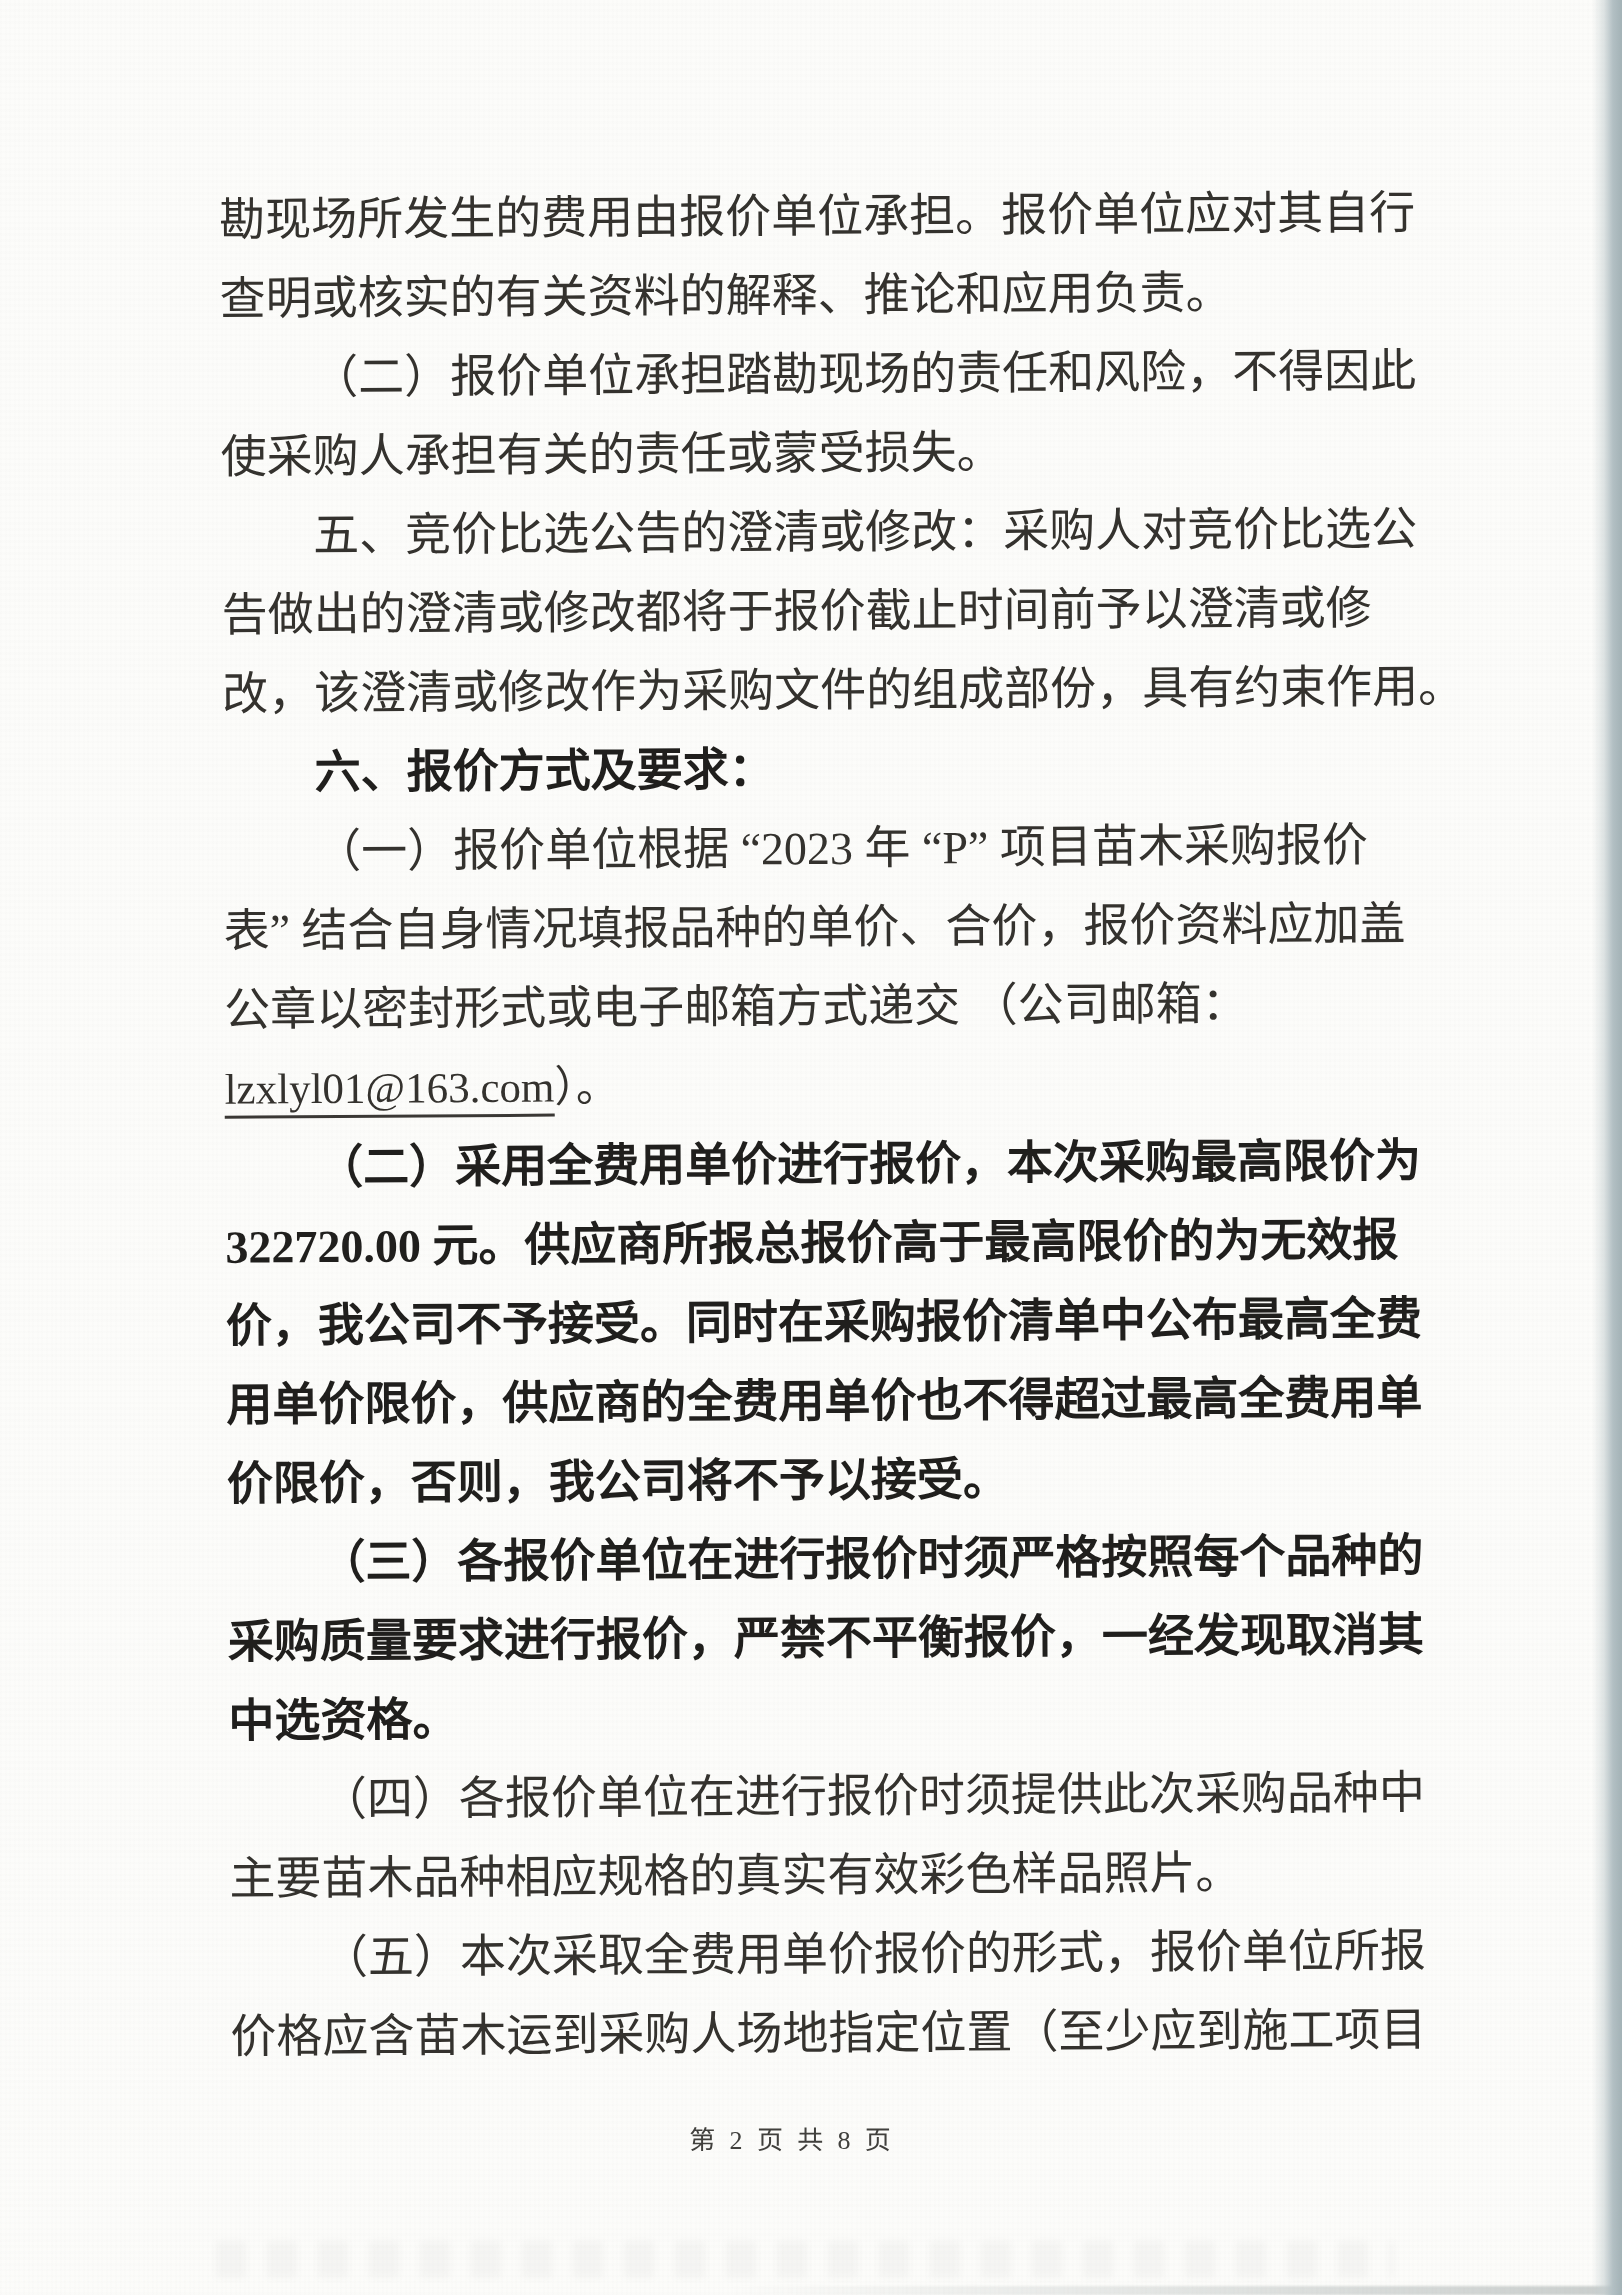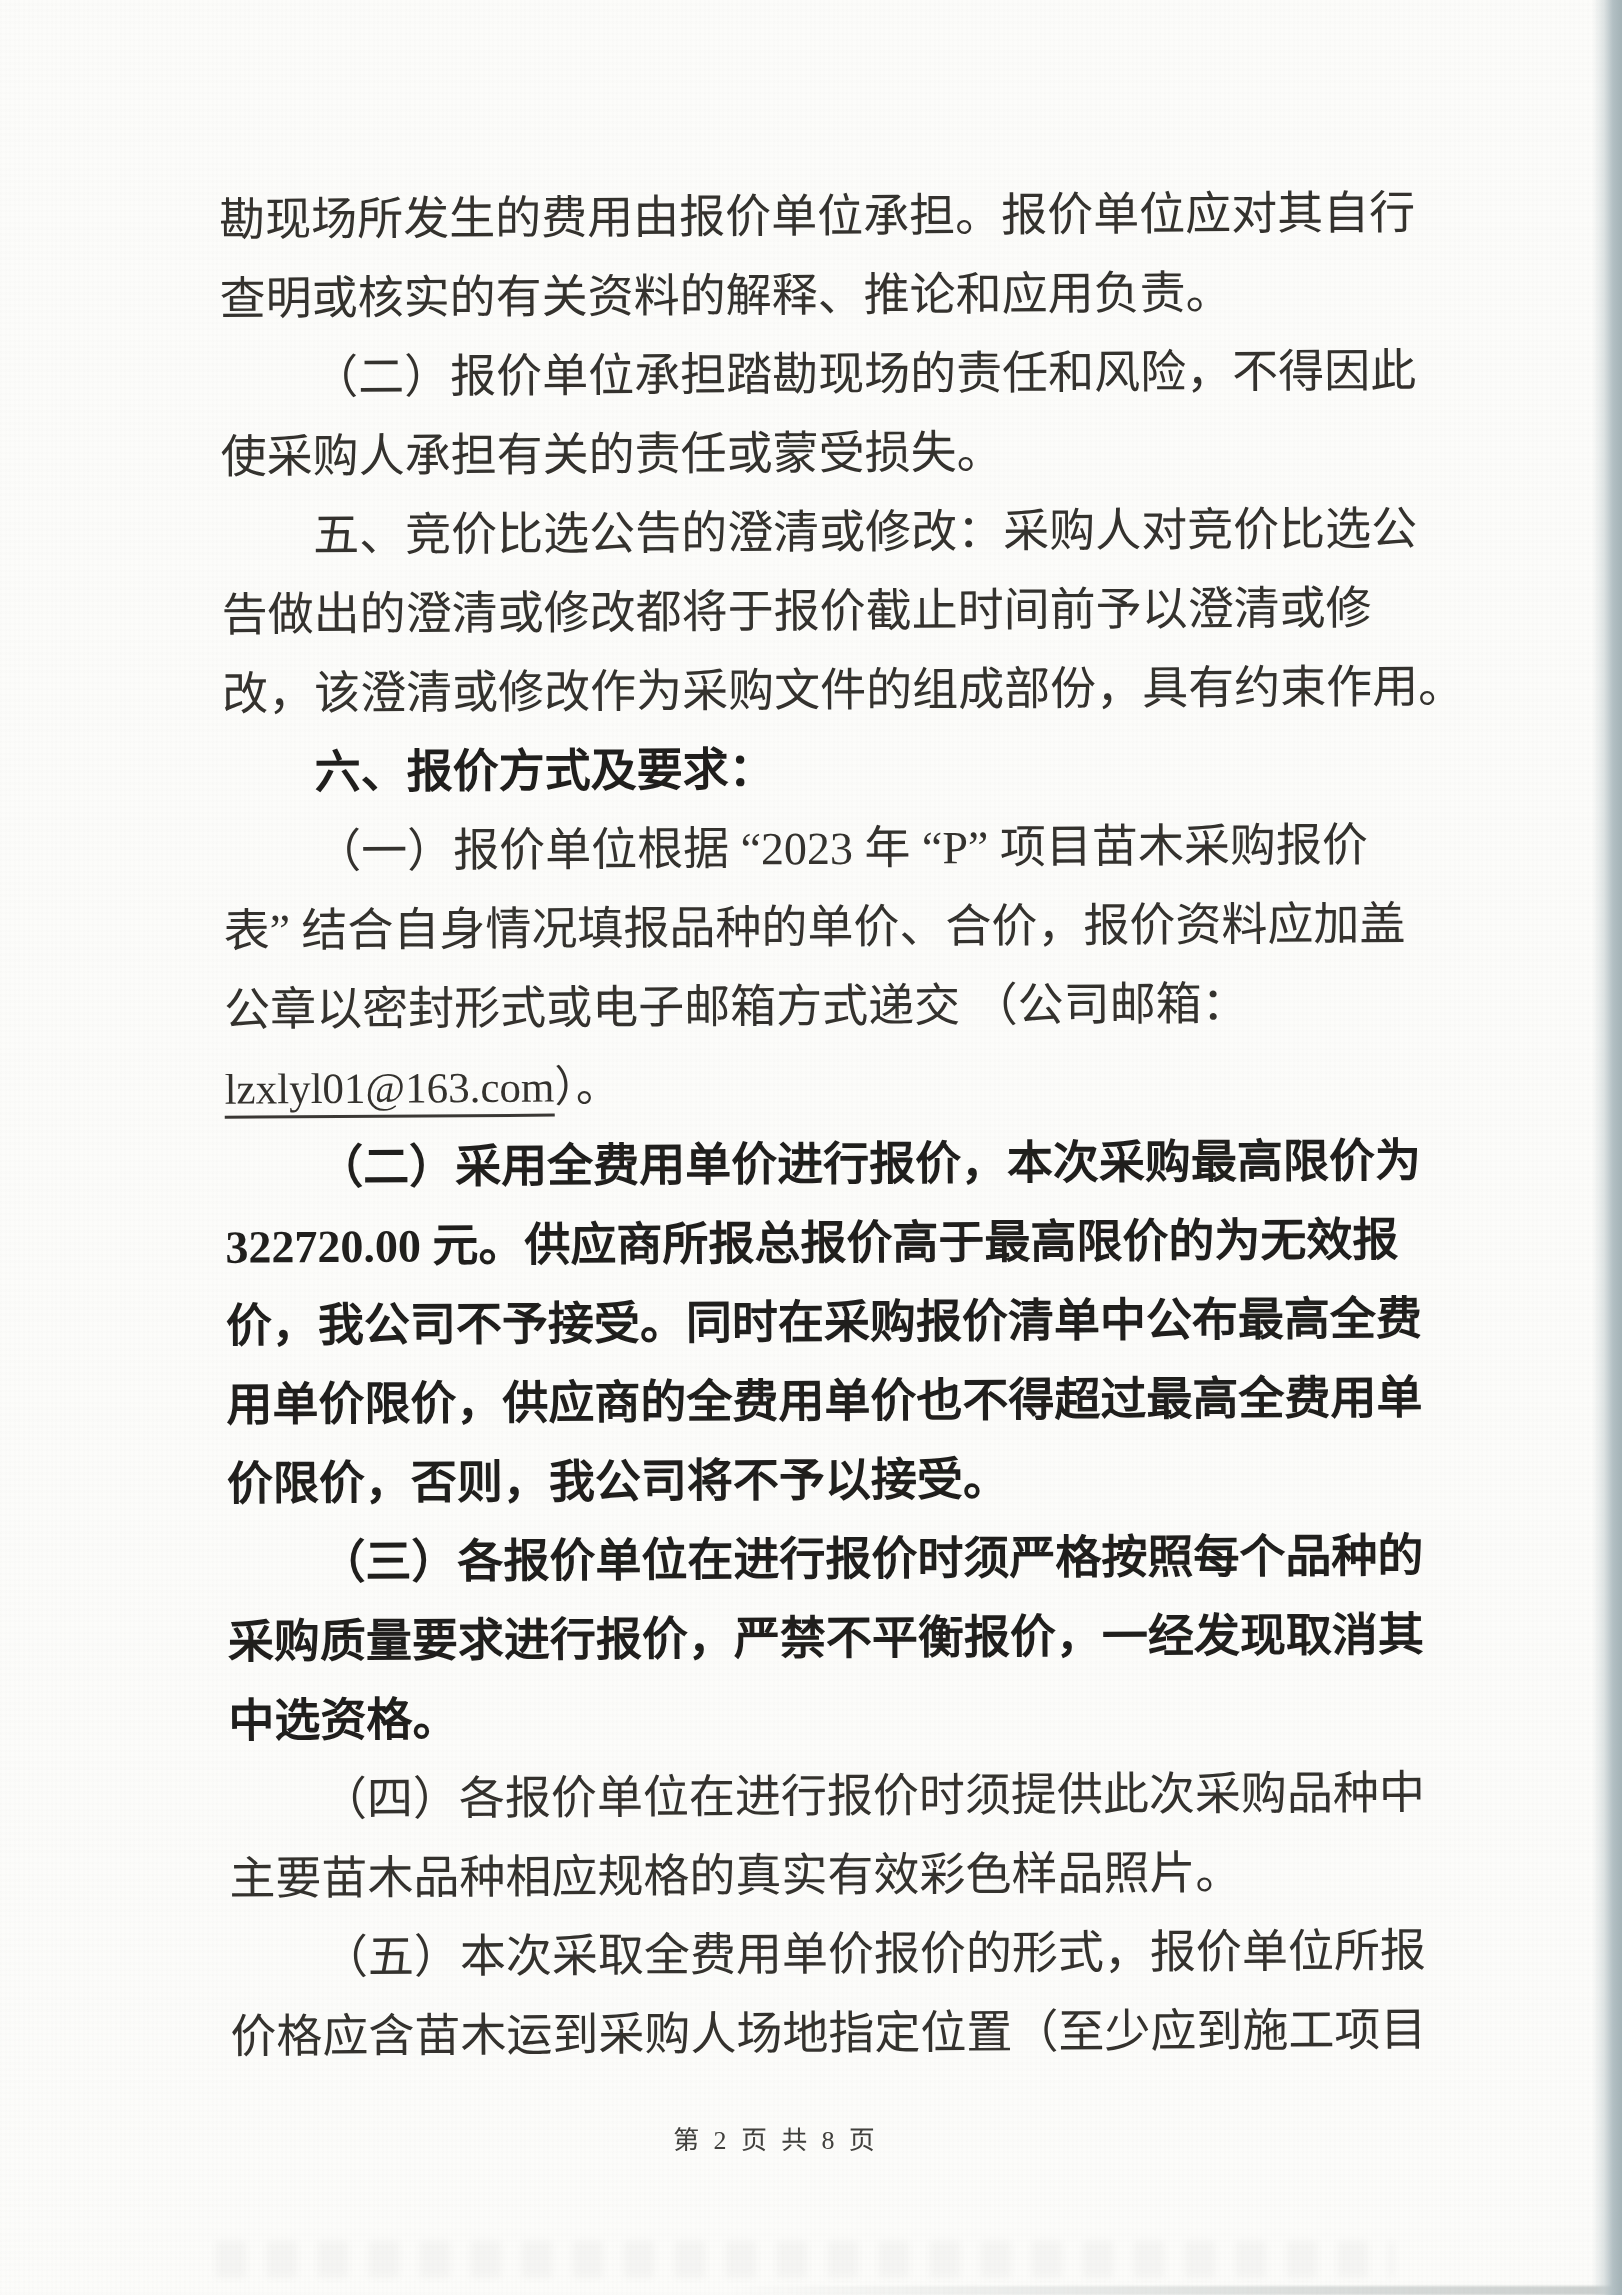--- a/index.html
+++ b/index.html
@@ -38,21 +38,21 @@
   }
   .line.indent { padding-left: 92px; }
   .line.bold { font-weight: 700; color: #201f1d; }
   .line.latin { font-size: 43px; }
   .underline {
     border-bottom: 3.3px solid #3a3835;
     padding-bottom: 2.6px;
   }
   .footer {
     position: absolute;
-    left: 0;
+    left: 16px;
     top: 2119px;
     width: 1552px;
     text-align: center;
     font-size: 26px;
     letter-spacing: 3.9px;
     color: #41403d;
   }
   
   .edge-strip {
     position: absolute;

